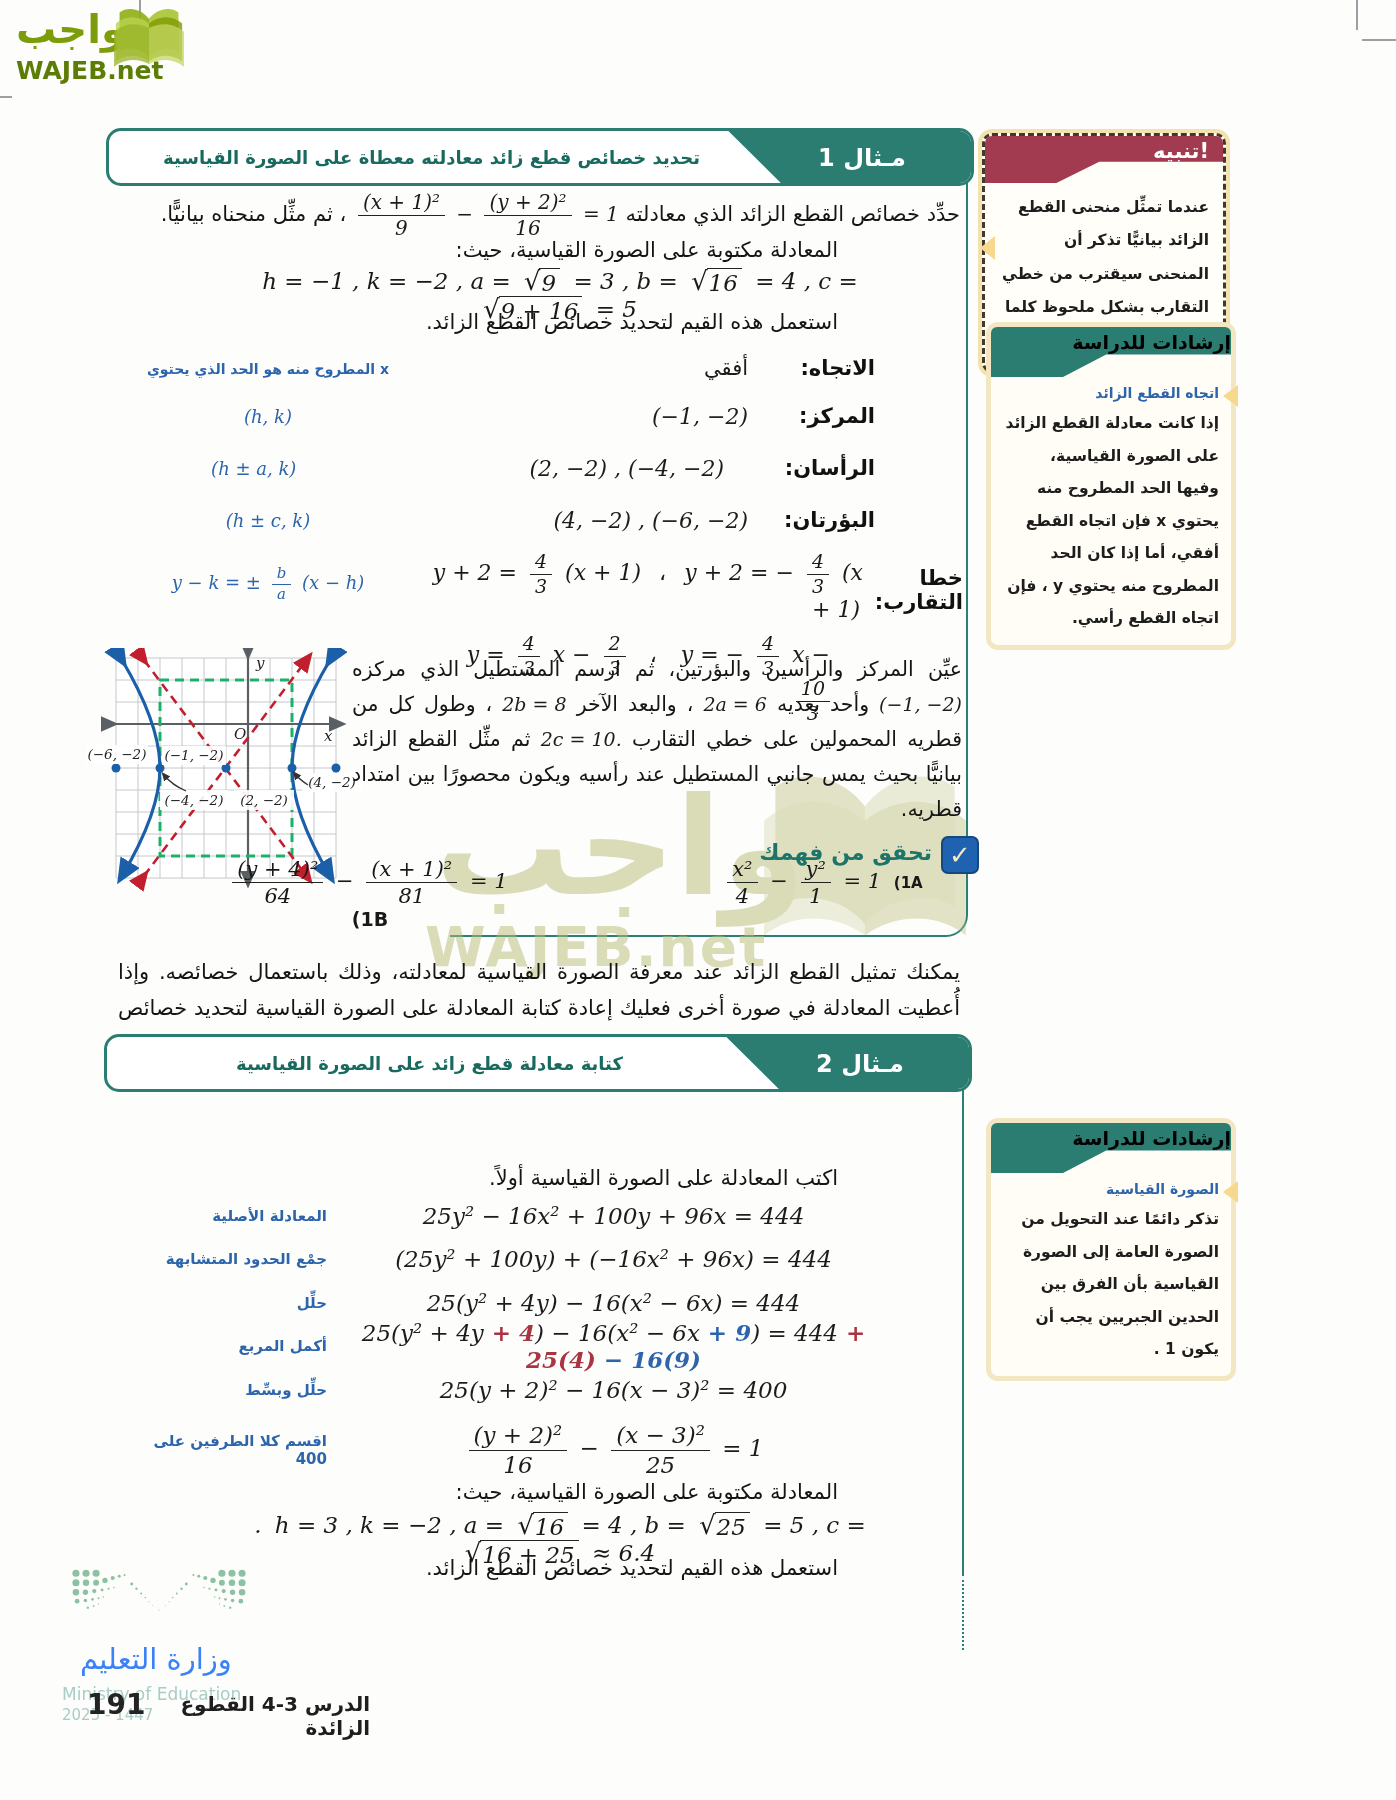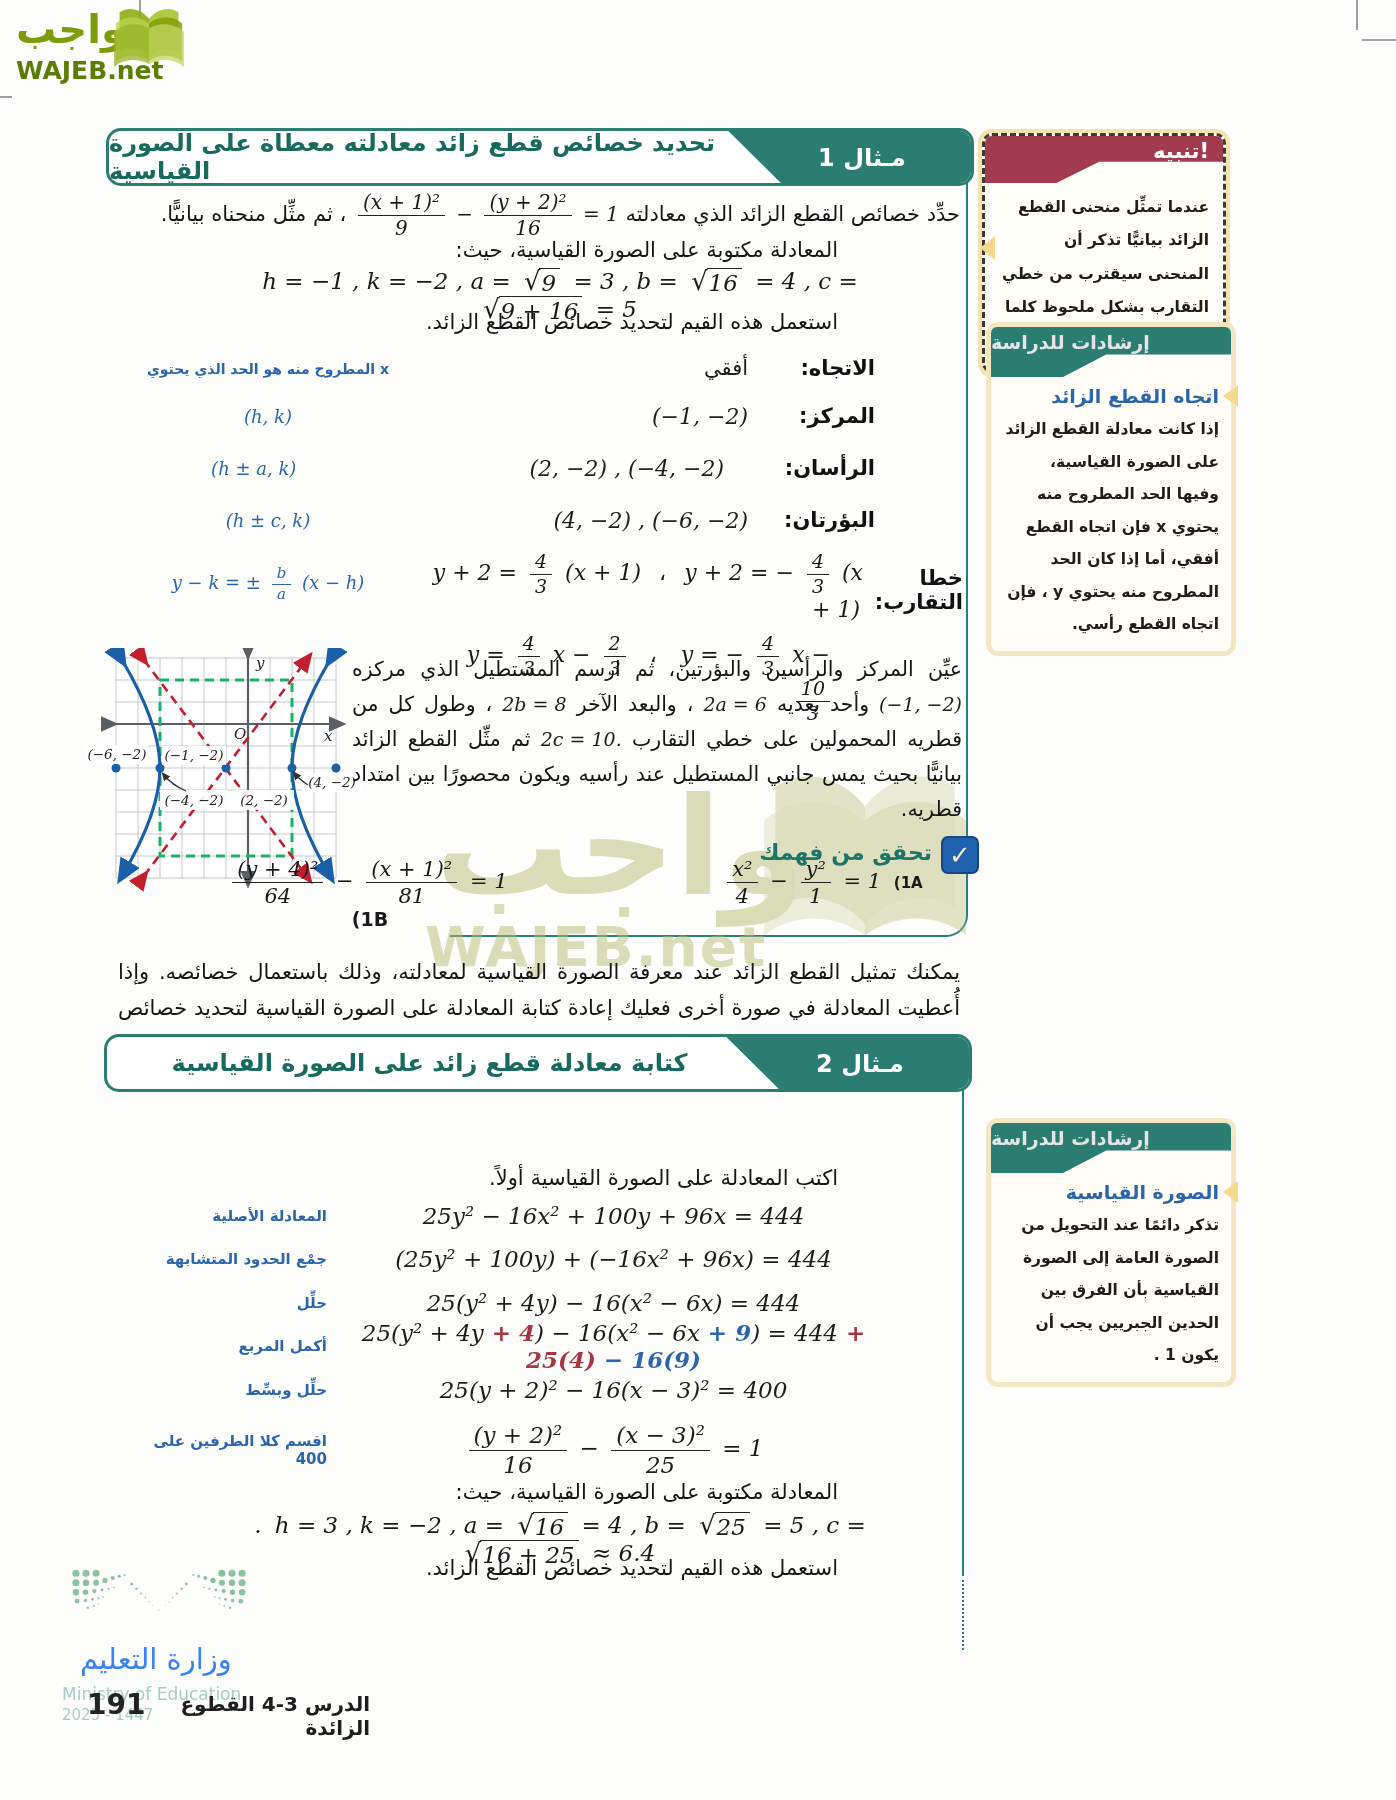--- a/index.html
+++ b/index.html
@@ -16,35 +16,35 @@
   .blu{color:#2d65ac;font-weight:bold;}
   .sqrt{display:inline-flex;align-items:stretch;margin:0 2px;}
   .sqrt .sg{font-style:normal;line-height:1;font-size:1.12em;transform:translateY(1px);}
   .sqrt .rad{border-top:1.6px solid #222;padding:1px 4px 0 2px;margin-left:-1px;}
   
   .ex-head{position:absolute;width:862px;height:52px;border:3px solid #2b7d72;border-radius:15px;background:#fff;overflow:hidden;}
   .ex-tab{position:absolute;right:-1px;top:-1px;height:106%;width:220px;background:#2b7d72;
           clip-path:polygon(12% 0,100% 0,100% 100%,32% 100%);display:flex;align-items:center;justify-content:center;
           padding-left:58px;color:#ffffff;font-weight:bold;font-size:24px;}
   .ex-title{position:absolute;left:0;top:0;height:100%;width:645px;display:flex;align-items:center;justify-content:center;
-            color:#186a5f;font-weight:bold;font-size:24px;}
+            color:#186a5f;font-weight:bold;font-size:18px;}
   
   .alert{position:absolute;left:982px;top:133px;width:238px;border:3px dashed #43392a;border-radius:10px;
          background:#fffef8;box-shadow:0 0 0 4px #f3e2ae;padding-bottom:8px;}
   .alert-head{height:44px;background:#a23a50;clip-path:polygon(0 0,100% 0,100% 55%,48% 55%,30% 100%,0 100%);
               display:flex;justify-content:flex-end;align-items:flex-start;padding:3px 14px 0 0;color:#fff;
               font-weight:bold;font-size:21px;border-radius:7px 7px 0 0;}
   .alert-body{direction:rtl;text-align:right;font-size:15.5px;font-weight:bold;line-height:2.15;padding:8px 14px 4px;color:#1d1d1d;}
   .alert-mark{position:absolute;left:-5px;top:100px;width:0;height:0;border-top:12px solid transparent;
               border-bottom:12px solid transparent;border-right:15px solid #f6d98e;}
   .tip{position:absolute;width:240px;background:#fffdf6;border:5px solid #f3e7c3;border-radius:12px;padding-bottom:10px;}
   .tip-head{height:46px;background:#2b7d72;clip-path:polygon(0 0,100% 0,100% 55%,48% 55%,30% 100%,0 100%);
-            display:flex;align-items:flex-start;padding:4px 12px 0 0;color:#e5e5e5;
+            display:flex;justify-content:flex-end;align-items:flex-start;padding:4px 0 0 0;color:#000000;
             font-weight:bold;font-size:19px;border-radius:6px 6px 0 0;}
-  .tip-sub{direction:rtl;text-align:right;color:#2d65ac;font-weight:bold;font-size:19px;padding:8px 12px 0;}
+  .tip-sub{direction:rtl;text-align:right;color:#2d65ac;font-weight:bold;font-size:14px;padding:8px 12px 0;}
   .tip-body{direction:rtl;text-align:right;font-size:15.5px;font-weight:bold;line-height:2.1;padding:6px 12px 0;color:#1d1d1d;}
   .tip-mark{position:absolute;right:-7px;top:58px;width:0;height:0;border-top:11px solid transparent;
             border-bottom:11px solid transparent;border-right:15px solid #f6d98e;}
   
   .para{position:absolute;direction:rtl;text-align:right;font-size:21px;line-height:40px;color:#151515;}
   .note{position:absolute;direction:rtl;text-align:right;font-size:21px;color:#151515;width:842px;left:118px;padding-right:122px;box-sizing:border-box;}
   .mline{direction:ltr;font-family:"DejaVu Serif","Liberation Serif",serif;font-style:italic;font-size:23px;color:#191919;}
   .mline > span{margin:0 3px;}
   
   .prow{display:flex;align-items:center;}

